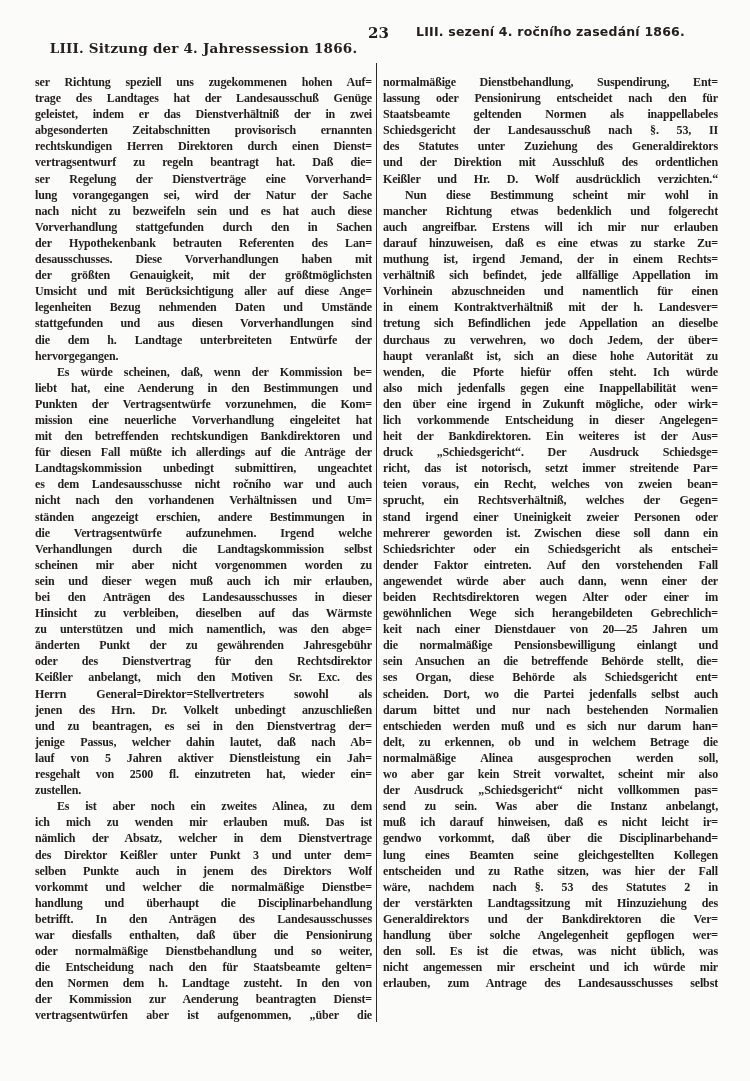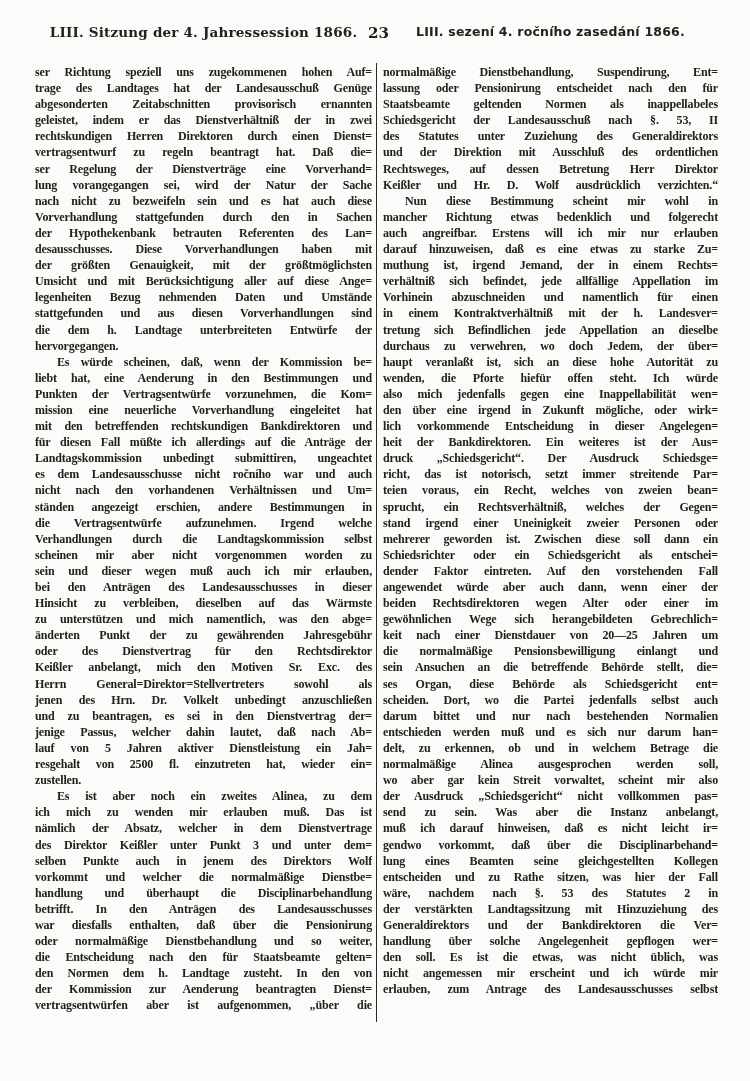--- a/index.html
+++ b/index.html
@@ -14,36 +14,36 @@
     color:var(--ink);
     font-family:"Liberation Serif", serif;
   }
   .page{position:relative;width:750px;height:1081px;}
 
   
   .header{position:absolute;top:24px;left:0;width:750px;height:22px;}
   .header-left-title{
     position:absolute;left:35px;width:337px;text-align:center;
     font-family:"DejaVu Serif", serif;
-    font-weight:bold;font-size:13.5px;letter-spacing:0.2px;white-space:nowrap;
+    font-weight:bold;font-size:13.5px;letter-spacing:0.2px;white-space:nowrap;margin-top:16px;
   }
   .header-page-number{
     position:absolute;left:368px;width:32px;
     font-family:"DejaVu Serif", serif;
     font-weight:bold;font-size:15px;
   }
   .header-right-title{
     position:absolute;left:383px;width:335px;text-align:center;
     font-family:"DejaVu Sans", sans-serif;
     font-weight:bold;font-size:12.5px;letter-spacing:0.2px;white-space:nowrap;
   }
 
   
   .columns{position:absolute;top:62px;left:35px;width:683px;}
-  .col{position:absolute;top:2px;}
+  .col{position:absolute;top:12px;}
   .col-left{left:0;width:337px;}
   .col-right{left:348px;width:335px;}
   .column-divider{
     position:absolute;left:340.5px;top:1px;width:1.6px;height:959px;
     background:#2c2823;
   }
   .line{
     font-size:12px;
     line-height:16.1px;
     height:16.1px;
@@ -65,22 +65,22 @@
   <div class="header">
     <div class="header-left-title">LIII. Sitzung der 4. Jahressession 1866.</div>
     <div class="header-page-number">23</div>
     <div class="header-right-title">LIII. sezení 4. ročního zasedání 1866.</div>
   </div>
 
   <div class="columns">
     <div class="col col-left">
         <div class="line">ser Richtung speziell uns zugekommenen hohen Auf=</div>
         <div class="line">trage des Landtages hat der Landesausschuß Genüge</div>
+        <div class="line">geleistet, indem er das Dienstverhältniß der in zwei</div>
         <div class="line">abgesonderten Zeitabschnitten provisorisch ernannten</div>
-        <div class="line">geleistet, indem er das Dienstverhältniß der in zwei</div>
         <div class="line">rechtskundigen Herren Direktoren durch einen Dienst=</div>
         <div class="line">vertragsentwurf zu regeln beantragt hat. Daß die=</div>
         <div class="line">ser Regelung der Dienstverträge eine Vorverhand=</div>
         <div class="line">lung vorangegangen sei, wird der Natur der Sache</div>
         <div class="line">nach nicht zu bezweifeln sein und es hat auch diese</div>
         <div class="line">Vorverhandlung stattgefunden durch den in Sachen</div>
         <div class="line">der Hypothekenbank betrauten Referenten des Lan=</div>
         <div class="line">desausschusses. Diese Vorverhandlungen haben mit</div>
         <div class="line">der größten Genauigkeit, mit der größtmöglichsten</div>
         <div class="line">Umsicht und mit Berücksichtigung aller auf diese Ange=</div>
@@ -131,21 +131,20 @@
         <div class="line">vertragsentwürfen aber ist aufgenommen, „über die</div>
       </div>
     <div class="column-divider"></div>
     <div class="col col-right">
         <div class="line">normalmäßige Dienstbehandlung, Suspendirung, Ent=</div>
         <div class="line">lassung oder Pensionirung entscheidet nach den für</div>
         <div class="line">Staatsbeamte geltenden Normen als inappellabeles</div>
         <div class="line">Schiedsgericht der Landesausschuß nach §. 53, II</div>
         <div class="line">des Statutes unter Zuziehung des Generaldirektors</div>
         <div class="line">und der Direktion mit Ausschluß des ordentlichen</div>
-        <div class="line">Rechtsweges, auf dessen Betretung Herr Direktor</div>
         <div class="line">Keißler und Hr. D. Wolf ausdrücklich verzichten.“</div>
         <div class="line indent">Nun diese Bestimmung scheint mir wohl in</div>
         <div class="line">mancher Richtung etwas bedenklich und folgerecht</div>
         <div class="line">auch angreifbar. Erstens will ich mir nur erlauben</div>
         <div class="line">darauf hinzuweisen, daß es eine etwas zu starke Zu=</div>
         <div class="line">muthung ist, irgend Jemand, der in einem Rechts=</div>
         <div class="line">verhältniß sich befindet, jede allfällige Appellation im</div>
         <div class="line">Vorhinein abzuschneiden und namentlich für einen</div>
         <div class="line">in einem Kontraktverhältniß mit der h. Landesver=</div>
         <div class="line">tretung sich Befindlichen jede Appellation an dieselbe</div>

